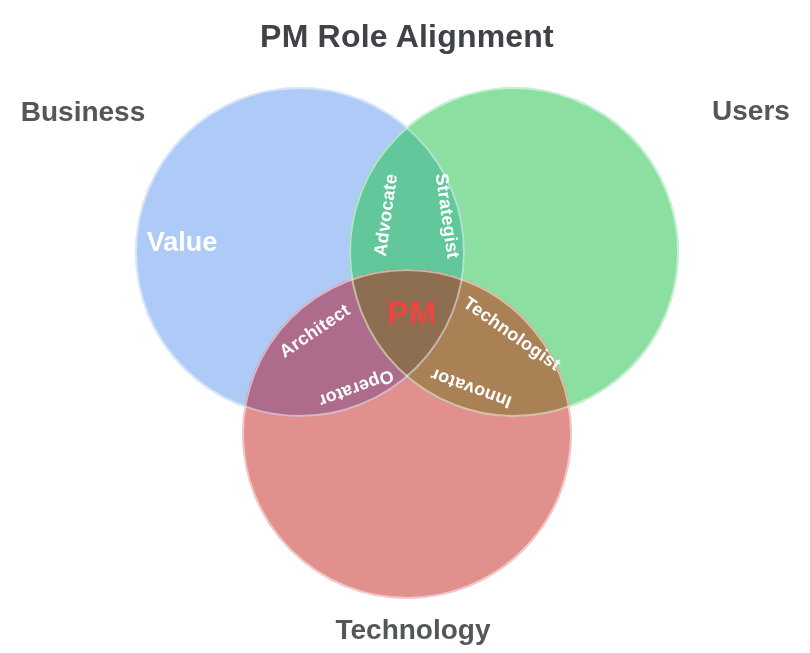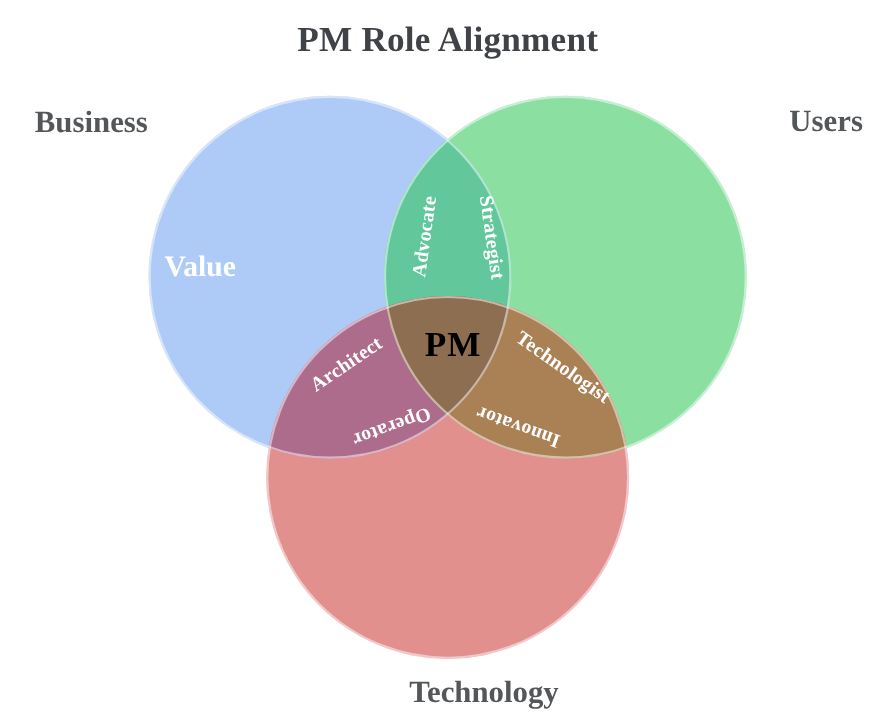--- a/index.html
+++ b/index.html
@@ -6,21 +6,21 @@
     margin: 0;
     padding: 0;
     background: #ffffff;
   }
   .stage {
     position: relative;
     width: 793px;
     height: 653px;
     background: #ffffff;
     overflow: hidden;
-    font-family: Liberation Serif, serif;
+    font-family: Liberation Sans, sans-serif;
   }
   .stage svg {
     position: absolute;
     left: 0;
     top: 0;
   }
   .lbl {
     position: absolute;
     font-weight: 700;
     white-space: nowrap;
@@ -35,21 +35,21 @@
   .outer-lbl {
     font-size: 28px;
     color: #54575a;
   }
   .region-lbl {
     font-size: 27px;
     color: #ffffff;
   }
   .pm-lbl {
     font-size: 32px;
-    color: #000000;
+    color: #ef4444;
     letter-spacing: 1px;
   }
   .role-lbl {
     font-size: 18px;
     color: #ffffff;
     letter-spacing: 0.3px;
   }
 </style>
 </head>
 <body>
@@ -90,21 +90,21 @@
       <circle cx="300" cy="252" r="164" fill="none" stroke="rgba(255,255,255,0.5)"></circle>
       <circle cx="514" cy="252" r="164" fill="none" stroke="rgba(255,255,255,0.5)"></circle>
       <circle cx="407" cy="434" r="164" fill="none" stroke="rgba(255,255,255,0.5)"></circle>
     </g>
   </svg>
 
   <div class="lbl title-lbl" style="left:407px; top:36px;">PM Role Alignment</div>
 
   <div class="lbl outer-lbl" style="left:751px; top:111px;">Users</div>
   <div class="lbl outer-lbl" style="left:83px; top:112px;">Business</div>
-  <div class="lbl outer-lbl" style="left:440px; top:630px;">Technology</div>
+  <div class="lbl outer-lbl" style="left:413px; top:630px;">Technology</div>
 
   <div class="lbl region-lbl" style="left:182px; top:242px;">Value</div>
 
   <div class="lbl pm-lbl" style="left:412px; top:313px;">PM</div>
 
   <div class="lbl role-lbl" style="left:386px; top:215px; transform:translate(-50%,-50%) rotate(-82deg);">Advocate</div>
   <div class="lbl role-lbl" style="left:447px; top:216px; transform:translate(-50%,-50%) rotate(82deg);">Strategist</div>
   <div class="lbl role-lbl" style="left:315px; top:331px; transform:translate(-50%,-50%) rotate(-34deg);">Architect</div>
   <div class="lbl role-lbl" style="left:356px; top:388px; transform:translate(-50%,-50%) rotate(160deg);">Operator</div>
   <div class="lbl role-lbl" style="left:512px; top:334px; transform:translate(-50%,-50%) rotate(35deg);">Technologist</div>

